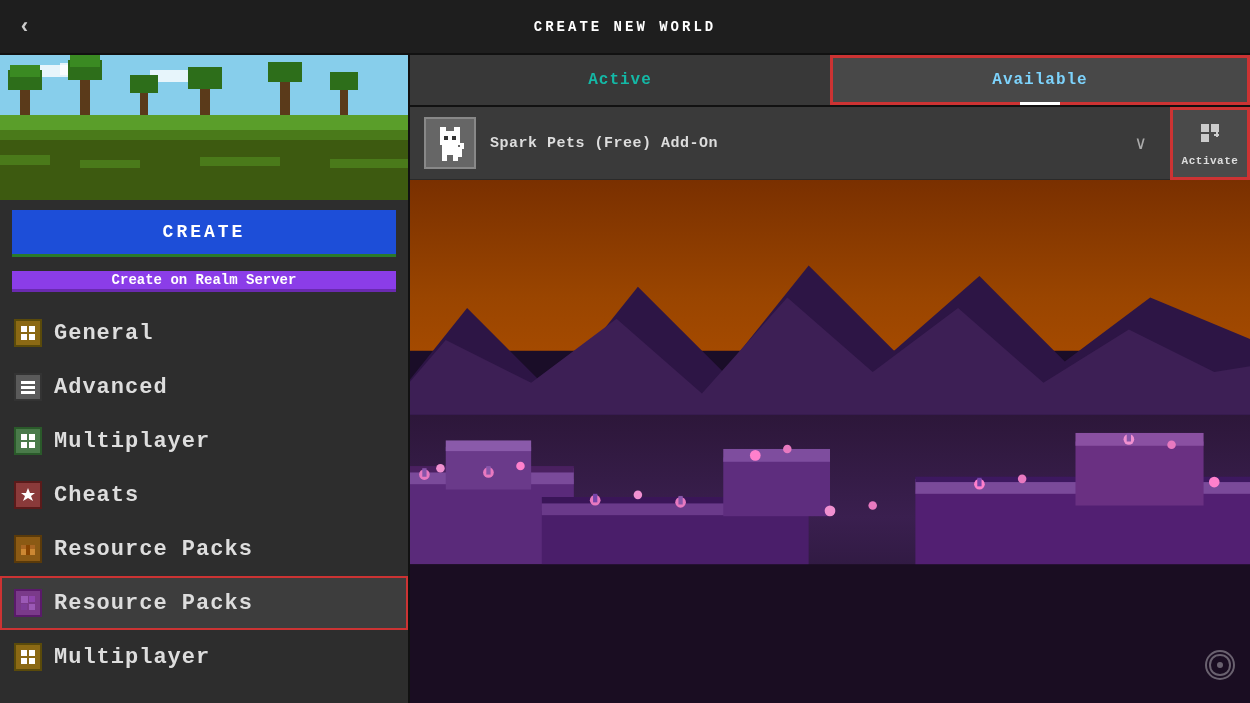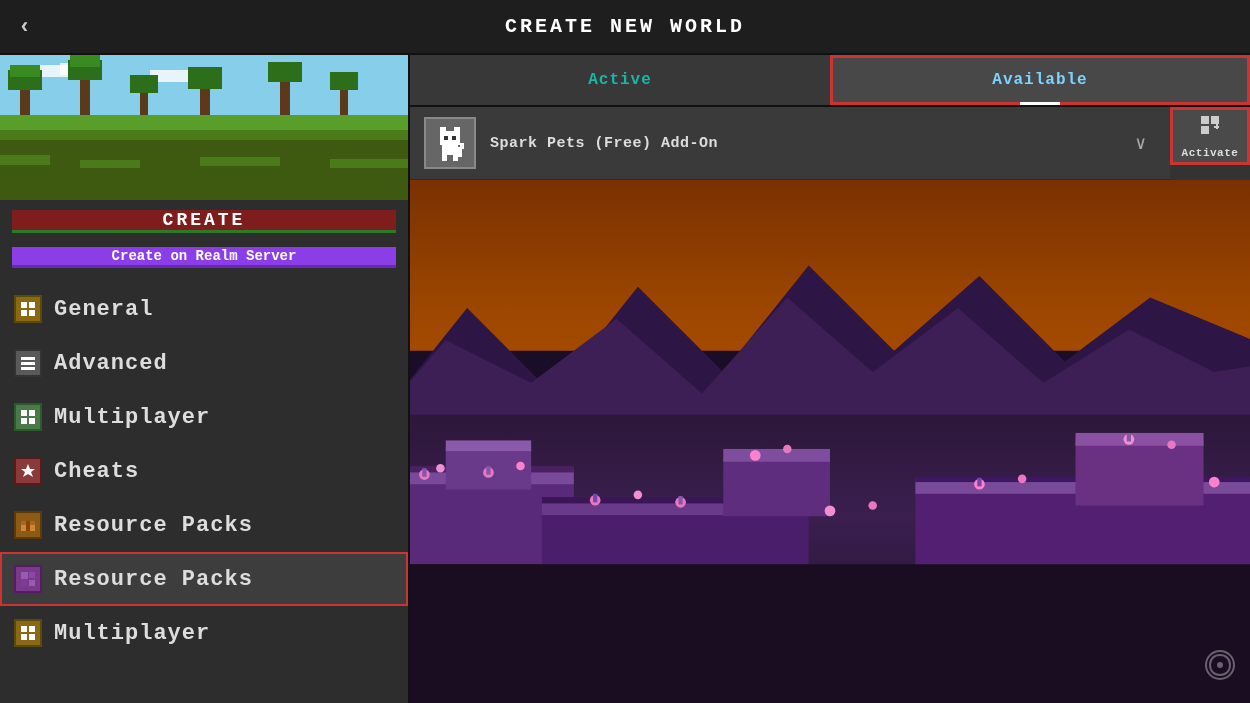--- a/index.html
+++ b/index.html
@@ -28,21 +28,21 @@
       left: 18px;
       top: 50%;
       transform: translateY(-50%);
       color: #ccc;
       font-size: 22px;
       cursor: pointer;
       font-weight: bold;
     }
     .header-title {
       color: #fff;
-      font-size: 20px;
+      font-size: 14px;
       font-weight: bold;
       letter-spacing: 3px;
       text-transform: uppercase;
     }
 
     
     .main {
       display: flex;
       width: 100%;
       height: calc(703px - 55px);
@@ -73,21 +73,22 @@
       background:
         radial-gradient(ellipse at 20% 30%, #7ec850 0%, transparent 40%),
         radial-gradient(ellipse at 70% 20%, #5aad3a 0%, transparent 35%),
         radial-gradient(ellipse at 50% 60%, #3d7a1a 0%, transparent 50%),
         linear-gradient(180deg, #87ceeb 0%, #87ceeb 35%, #5a9e2a 35%, #3d6b1a 100%);
     }
 
     
     .create-btn {
       margin: 10px 12px;
-      background: #7f1d1d;
+      padding: 12px;
+      background: #1d4ed8;
       color: #fff;
       font-family: 'Courier New', monospace;
       font-size: 18px;
       font-weight: bold;
       letter-spacing: 3px;
       text-align: center;
       cursor: pointer;
       border: none;
       text-transform: uppercase;
       border-bottom: 3px solid #2a7a2a;
@@ -237,21 +238,21 @@
     .pack-chevron {
       color: #aaa;
       font-size: 18px;
       margin-right: 10px;
     }
 
     
     .activate-btn {
       width: 80px;
       min-width: 80px;
-      height: 58px;
+      height: 73px;
       background: #4a4a4a;
       border: none;
       color: #ddd;
       font-family: 'Courier New', monospace;
       font-size: 11px;
       font-weight: bold;
       cursor: pointer;
       display: flex;
       flex-direction: column;
       align-items: center;

